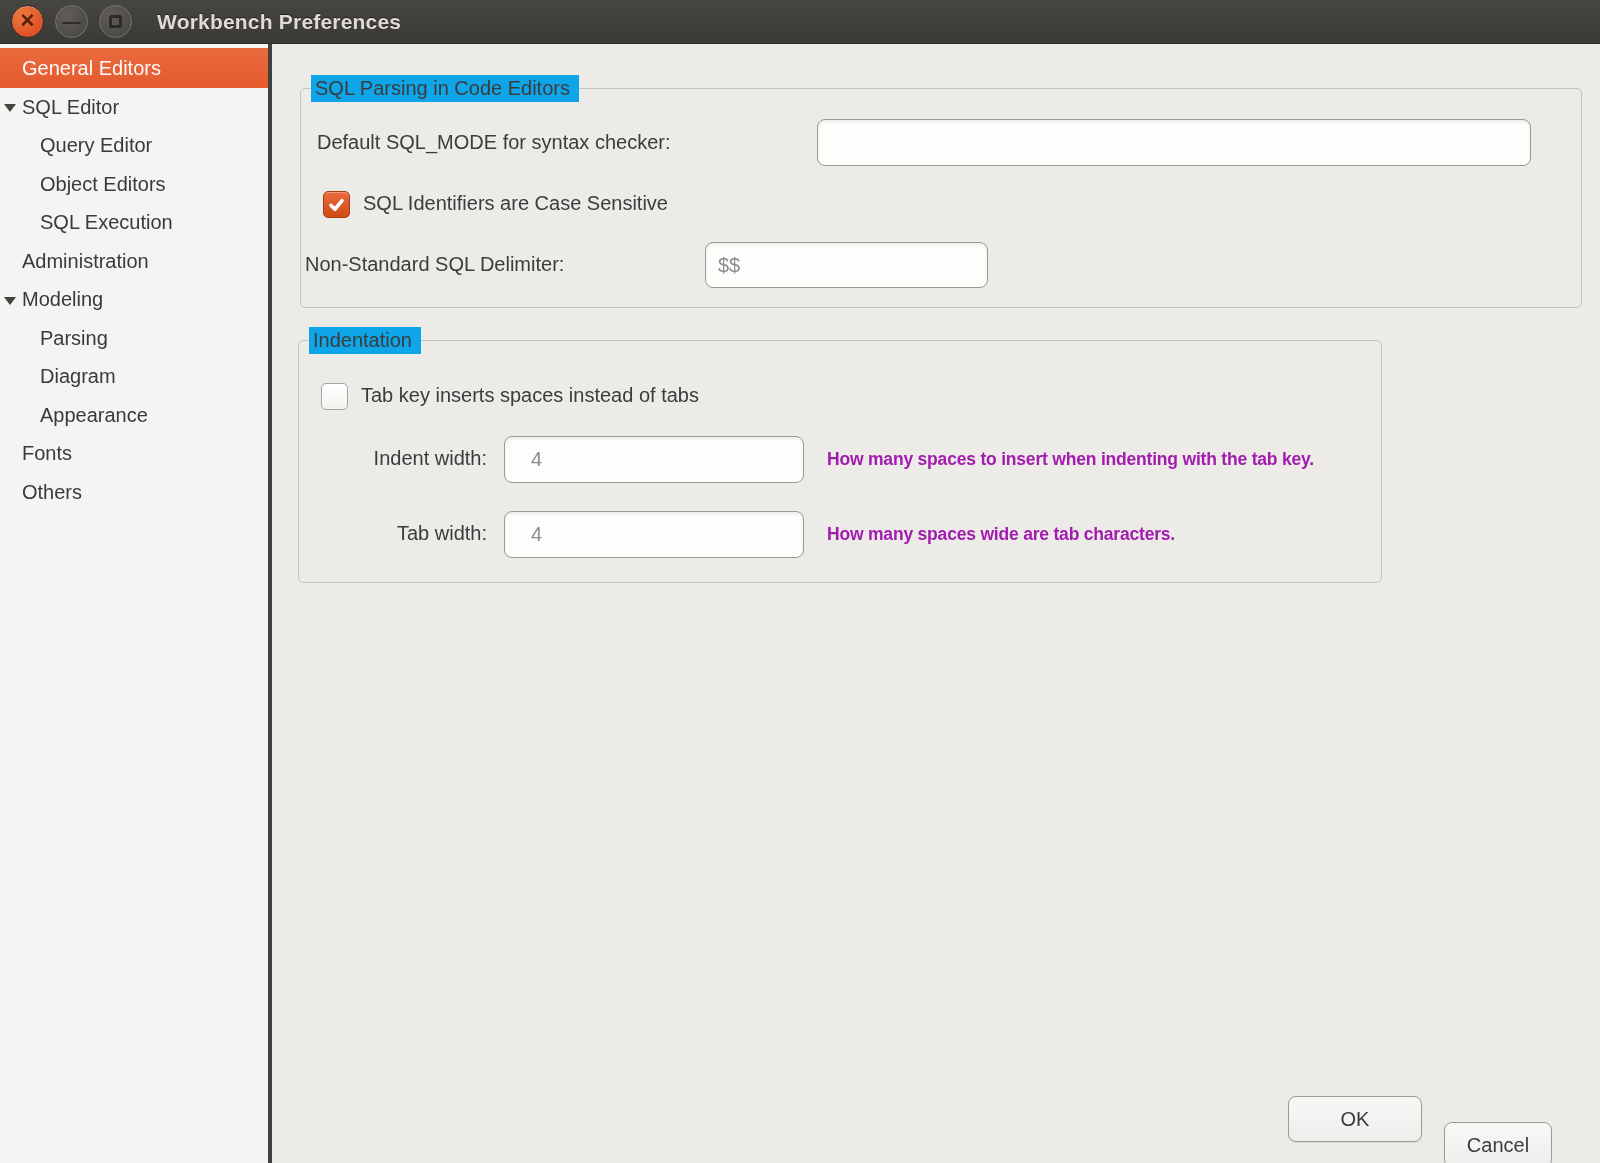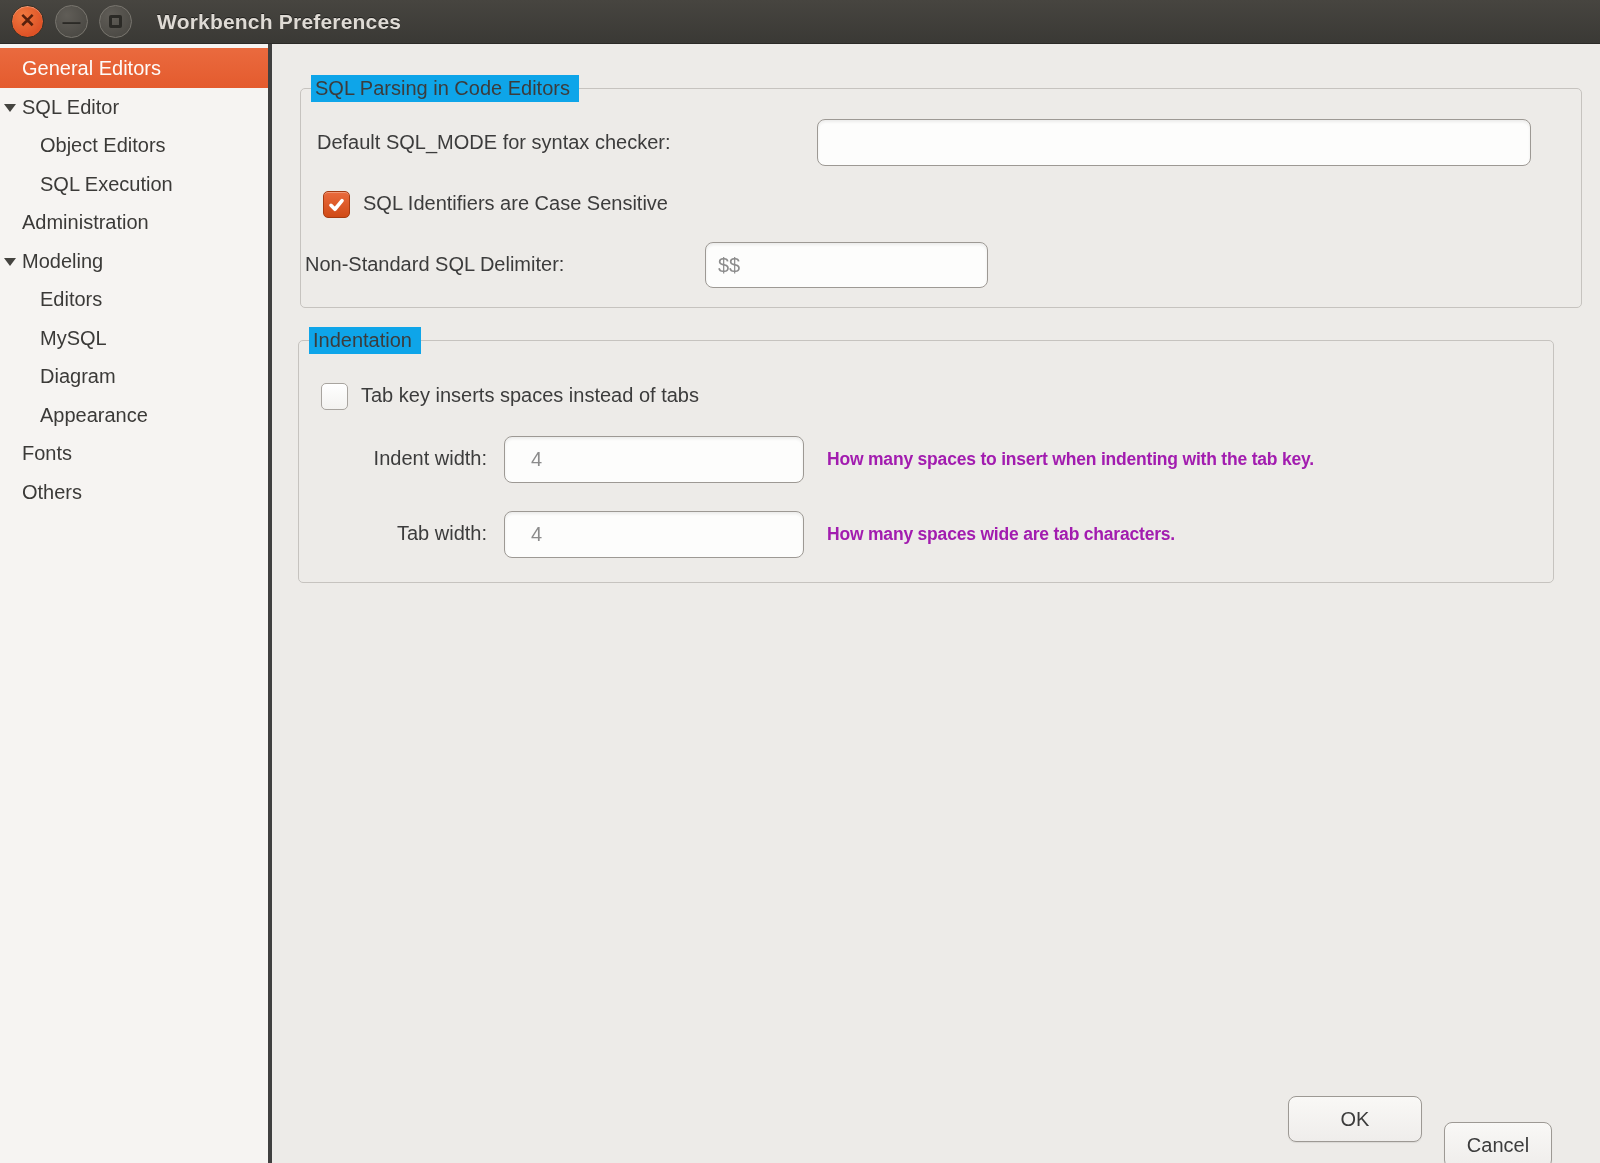--- a/index.html
+++ b/index.html
@@ -64,21 +64,21 @@
   .main { position:absolute; top:44px; left:274px; width:1326px; height:1119px; }
 
   .group {
     position:absolute; border:1px solid #c6c3bf; border-radius:5px;
   }
   .group-title {
     position:absolute; top:-14px; left:10px; background:#0ea5e9;
     padding:0 9px 0 4px; font-size:20px; color:#3c3c3c; line-height:27px;
   }
   #group-sql { left:26px; top:44px; width:1282px; height:220px; }
-  #group-indent { left:24px; top:296px; width:1256px; height:243px;padding-left:20px; }
+  #group-indent { left:24px; top:296px; width:1084px; height:243px;padding-left:20px; }
 
   .fld-label { position:absolute; font-size:20px; color:#3c3c3c; white-space:nowrap; }
 
   .text-input {
     position:absolute; border:1px solid #9d9994; border-radius:8px;
     background:#fdfdfc; box-shadow:inset 0 2px 3px rgba(0,0,0,.07);
     font-family:"Liberation Sans", sans-serif;
     font-size:20px; color:#8c8c8c; padding:0 12px; outline:none;
   }
 
@@ -129,37 +129,37 @@
 
   <div class="sidebar">
     <div class="tree-item lvl0 selected">
       <span class="label">General Editors</span>
     </div>
     <div class="tree-item lvl0">
       <span class="arrow-down"></span>
       <span class="label">SQL Editor</span>
     </div>
     <div class="tree-item lvl1">
+      <span class="label">Query Editor</span>
+    </div>
+    <div class="tree-item lvl1">
       <span class="label">Object Editors</span>
     </div>
     <div class="tree-item lvl1">
       <span class="label">SQL Execution</span>
     </div>
     <div class="tree-item lvl0">
       <span class="label">Administration</span>
     </div>
     <div class="tree-item lvl0">
       <span class="arrow-down"></span>
       <span class="label">Modeling</span>
     </div>
     <div class="tree-item lvl1">
-      <span class="label">Editors</span>
-    </div>
-    <div class="tree-item lvl1">
-      <span class="label">MySQL</span>
+      <span class="label">Parsing</span>
     </div>
     <div class="tree-item lvl1">
       <span class="label">Diagram</span>
     </div>
     <div class="tree-item lvl1">
       <span class="label">Appearance</span>
     </div>
     <div class="tree-item lvl0">
       <span class="label">Fonts</span>
     </div>

